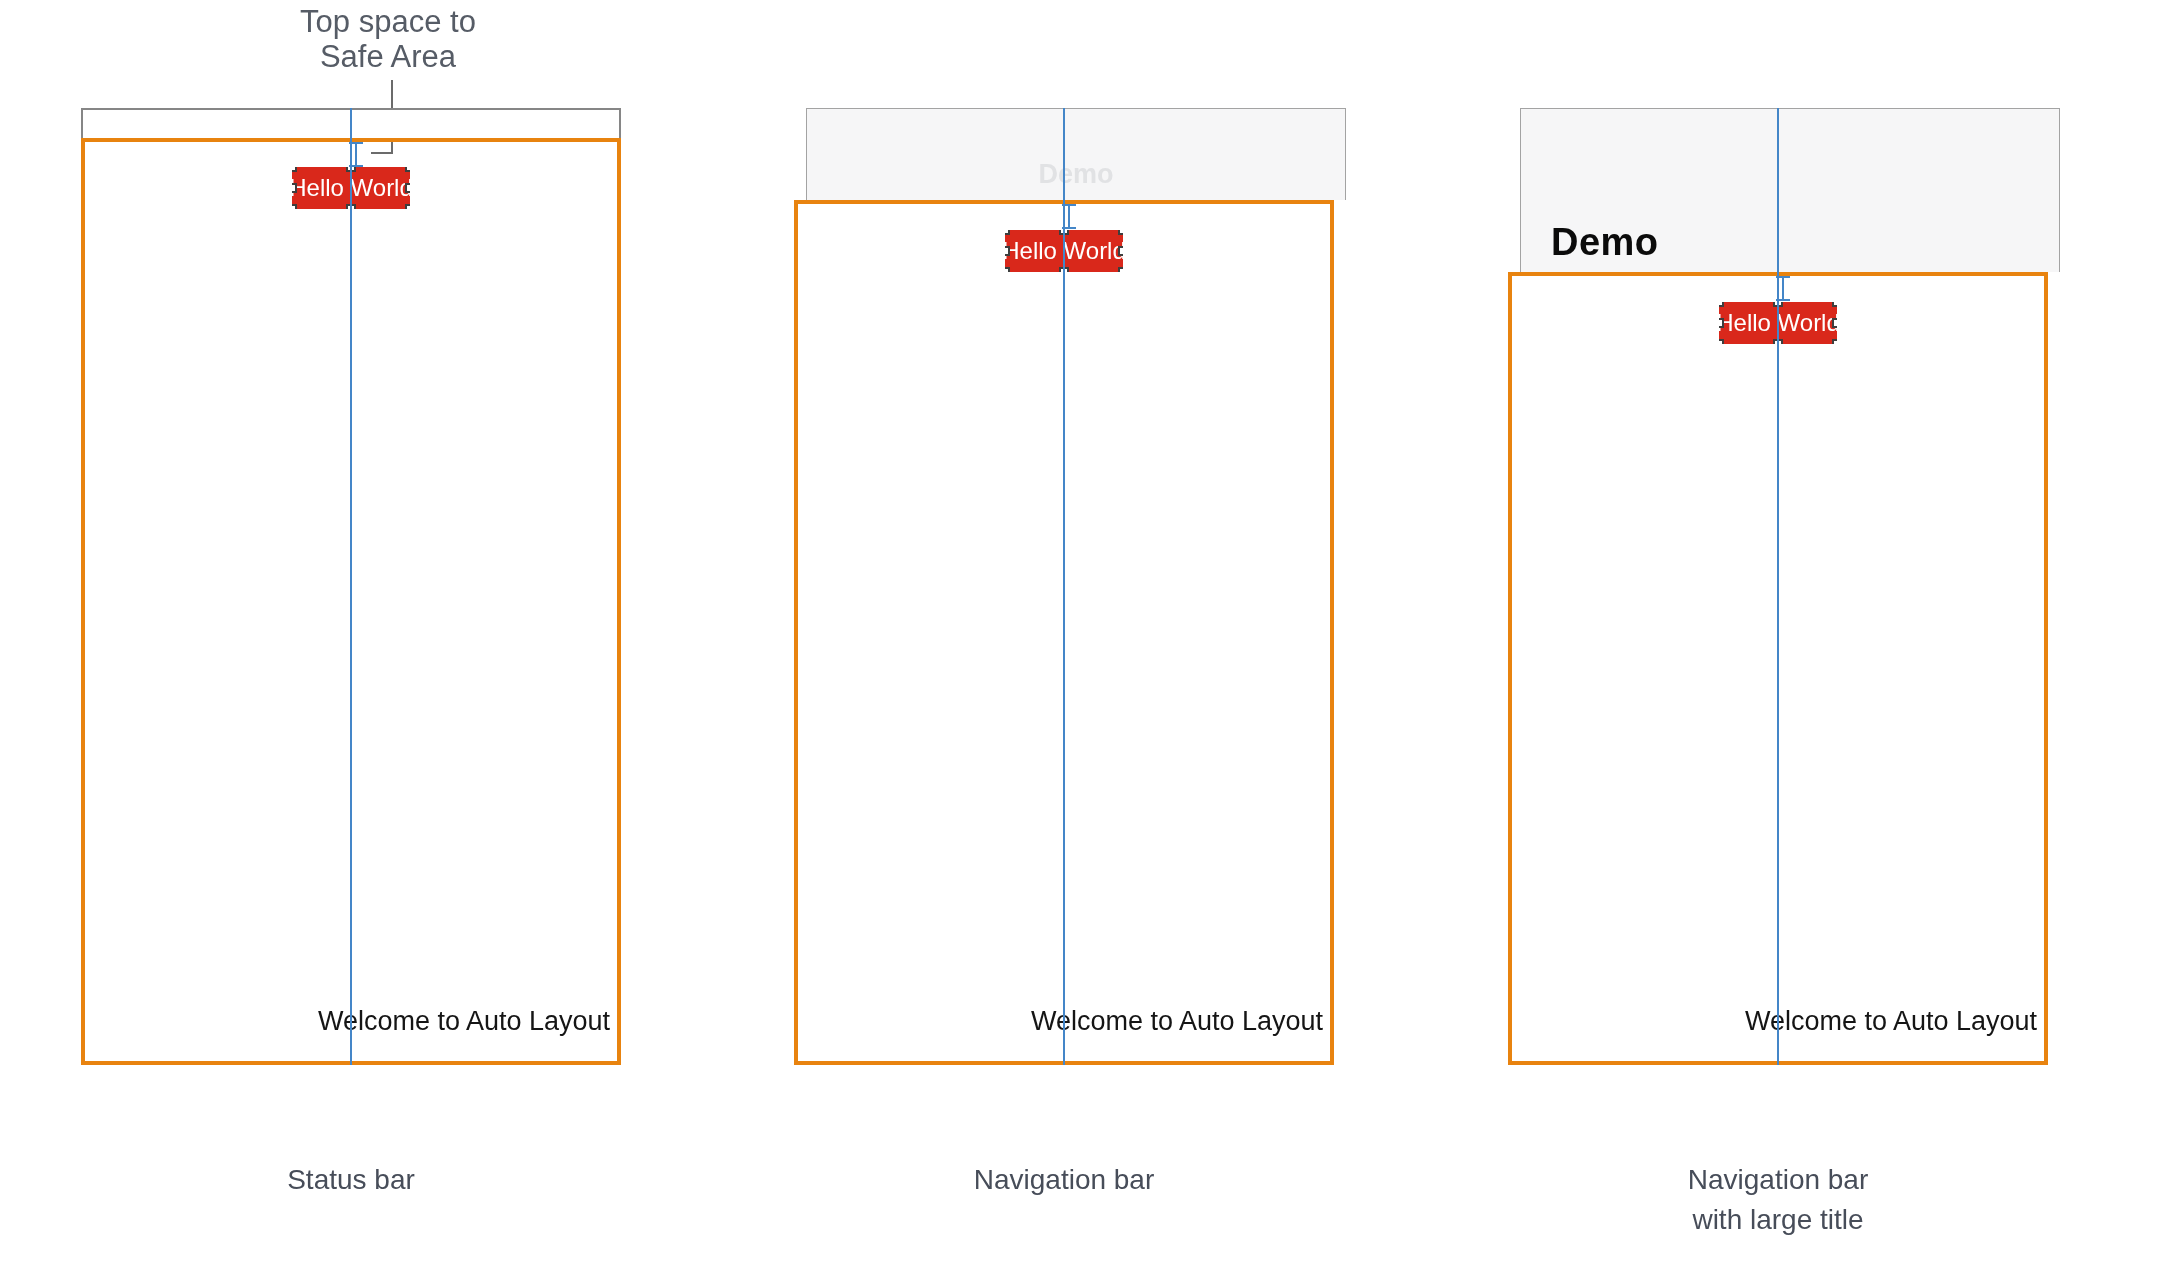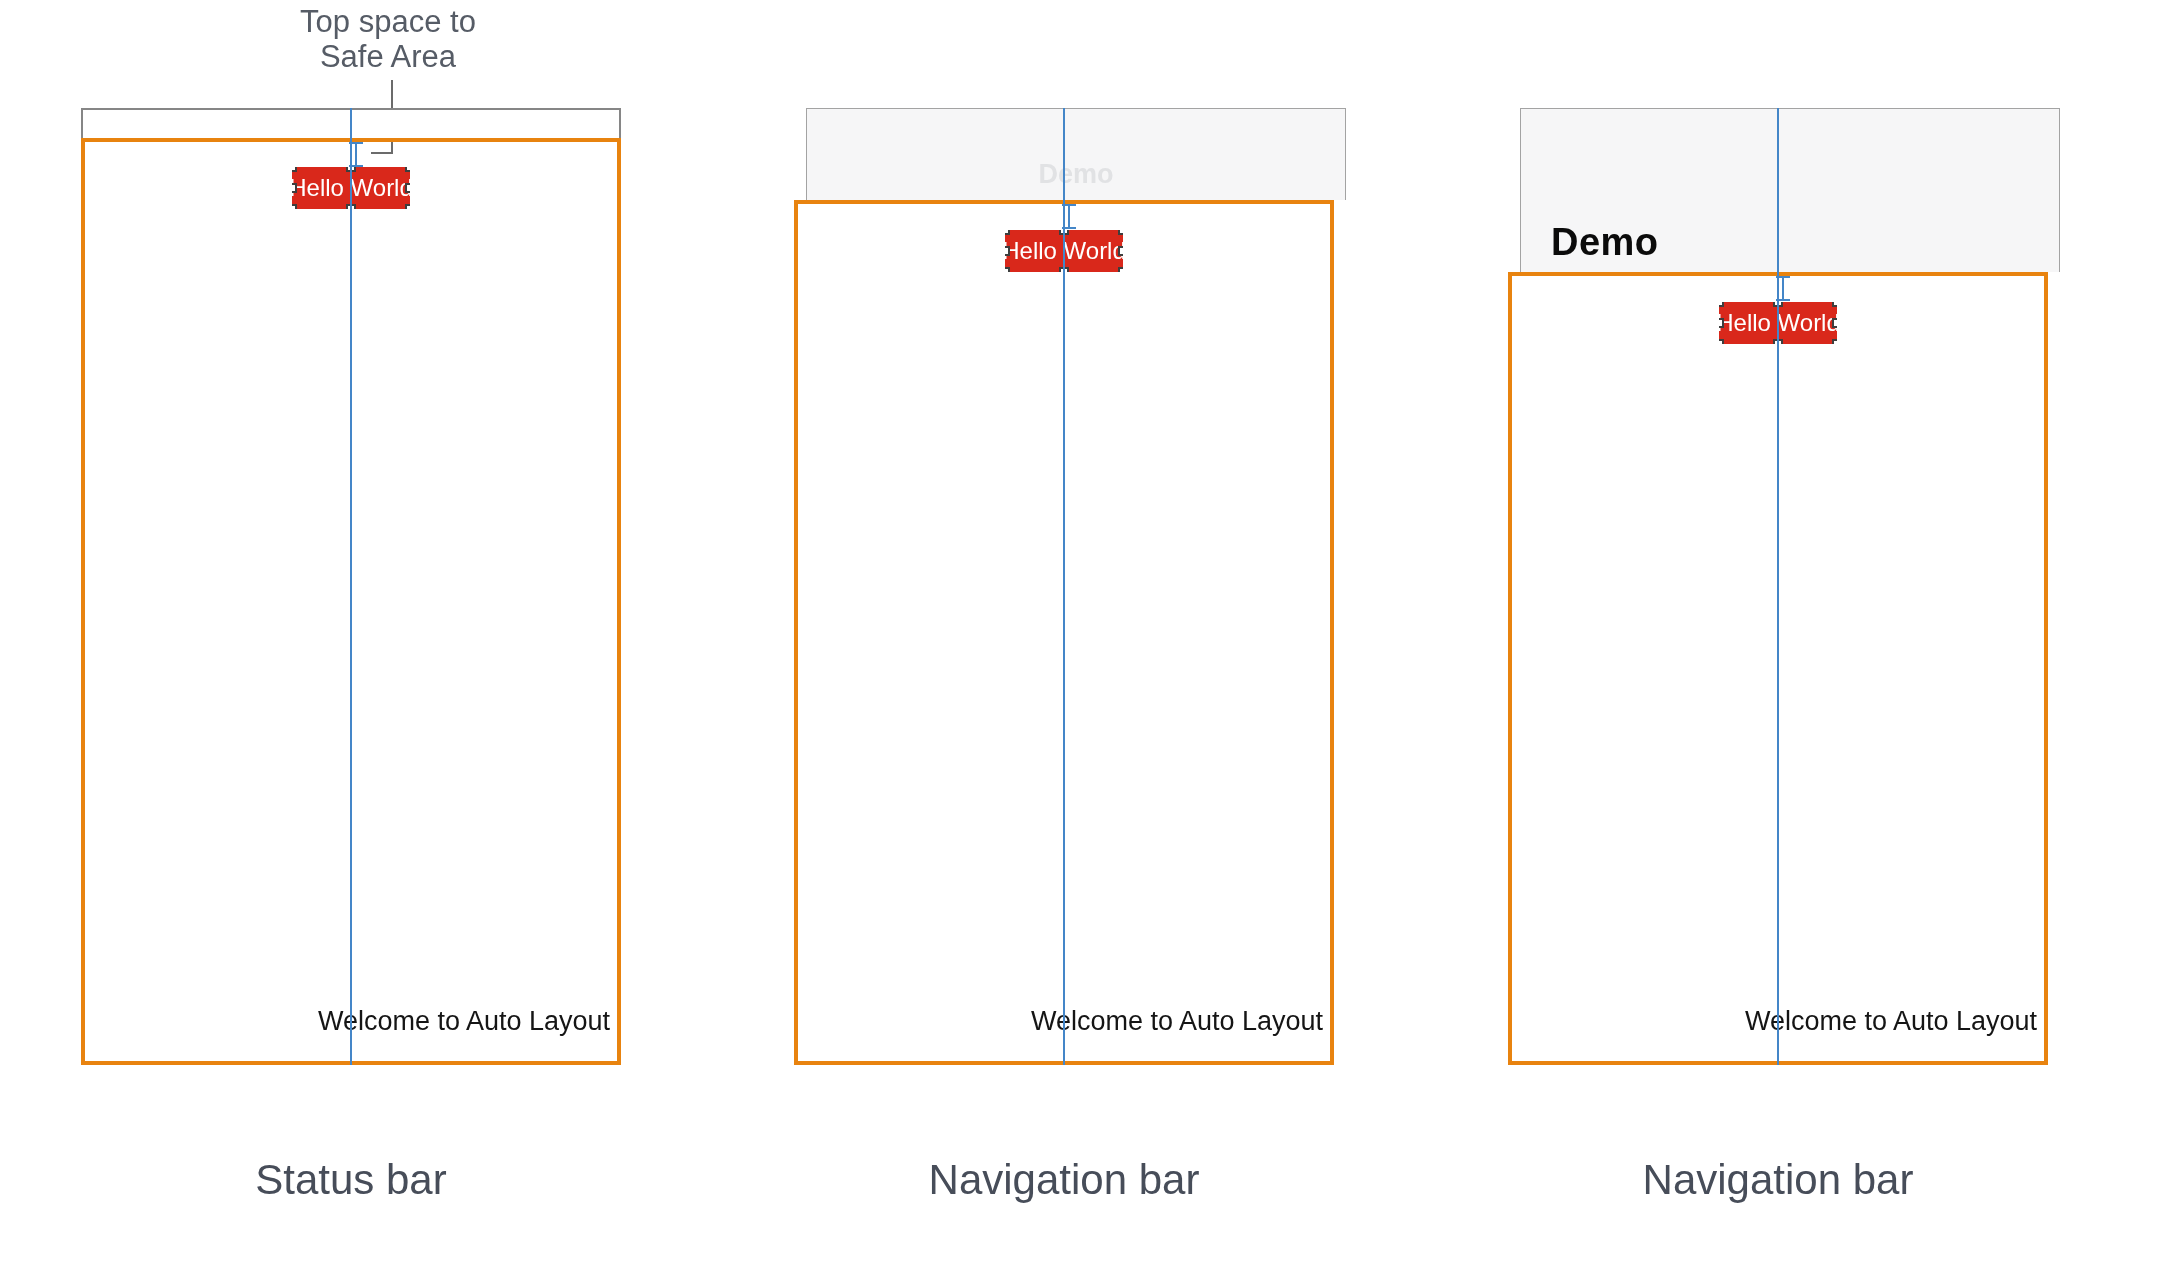--- a/index.html
+++ b/index.html
@@ -73,21 +73,21 @@
   .h.ml{left:-5px;top:calc(50% - 5px);} .h.mr{right:-5px;top:calc(50% - 5px);}
   .h.bl{left:-5px;bottom:-5px;} .h.bc{left:calc(50% - 5px);bottom:-5px;} .h.br{right:-5px;bottom:-5px;}
 
   .welcome{
     position:absolute;left:233px;top:898px;width:300px;text-align:center;
     font-size:27px;color:#151515;white-space:nowrap;z-index:3;
   }
 
   .caption{
     position:absolute;top:1160px;width:540px;text-align:center;
-    font-size:42px;line-height:40px;color:#474d59;
+    font-size:28px;line-height:40px;color:#474d59;
   }
   .cap1{left:81px;} .cap2{left:794px;} .cap3{left:1508px;}
 </style>
 </head>
 <body>
 
 <div class="annotation">
   <div>Top space to</div>
   <div>Safe Area</div>
 </div>
@@ -155,13 +155,14 @@
     <div class="h ml"></div>
     <div class="h mr"></div>
     <div class="h bl"></div>
     <div class="h bc"></div>
     <div class="h br"></div>
   </div>
   <div class="welcome">Welcome to Auto Layout</div>
 </div>
 <div class="caption cap3">
   <div>Navigation bar</div>
+  <div>with large title</div>
 </div>
 
 </body></html>

